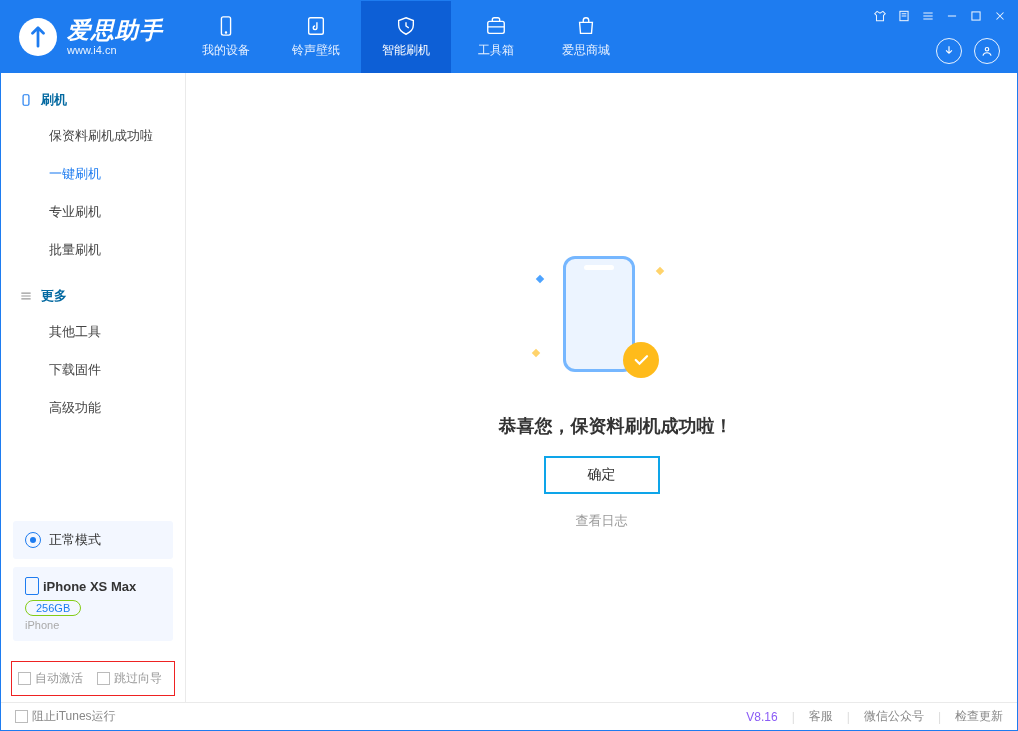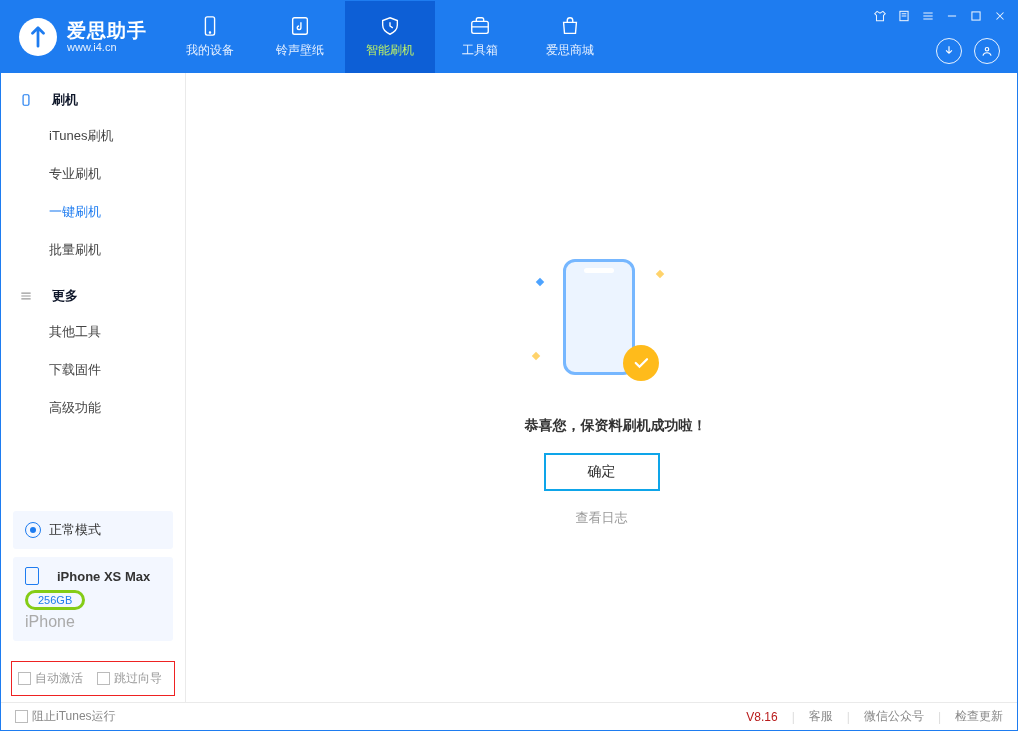--- a/index.html
+++ b/index.html
@@ -2,71 +2,71 @@
 <html><head>
 <meta charset="utf-8">
 <style>
 * { margin: 0; padding: 0; box-sizing: border-box; font-family: "Microsoft YaHei", sans-serif; }
 body { background: #fff; width: 1018px; height: 731px; overflow: hidden; border: 1px solid #1e7cf0; }
 
 .titlebar { background: #1e7cf0; height: 72px; display: flex; align-items: stretch; color: #fff; }
 .logo-area { display: flex; align-items: center; padding: 0 18px; gap: 10px; }
 .logo-circle { width: 38px; height: 38px; border-radius: 50%; background: #fff; display: flex; align-items: center; justify-content: center; color: #1e7cf0; font-weight: bold; font-size: 22px; }
 .logo-text { line-height: 1.1; }
-.logo-text .name { font-size: 19px; font-weight: 600; letter-spacing: 1px; }
+.logo-text .name { font-size: 23px; font-weight: 600; letter-spacing: 1px; font-style: italic; }
 .logo-text .url { font-size: 11px; opacity: 0.9; }
 
 .nav { display: flex; }
 .nav-item { width: 90px; display: flex; flex-direction: column; align-items: center; justify-content: center; gap: 5px; cursor: pointer; font-size: 12px; color: #e8f1ff; }
-.nav-item.active { background: #0d5fd6; color: #bef264; }
+.nav-item.active { background: #0d5fd6; color: #ffffff; }
 .nav-icon { width: 22px; height: 22px; }
 
 .win-controls { margin-left: auto; display: flex; align-items: flex-start; padding: 8px 10px; gap: 10px; }
 .win-controls .row1 { display: flex; gap: 10px; }
 .wc { width: 14px; height: 14px; cursor: pointer; opacity: 0.9; }
 .circ-btns { display: flex; gap: 12px; align-items: center; position: absolute; top: 38px; right: 18px; }
 .circ-btn { width: 26px; height: 26px; border: 1.5px solid rgba(255,255,255,0.9); border-radius: 50%; display: flex; align-items: center; justify-content: center; cursor: pointer; color: #fff; }
 
 .body-area { display: flex; height: calc(100% - 72px - 28px); }
 
 .sidebar { width: 185px; border-right: 1px solid #eaeaea; display: flex; flex-direction: column; font-size: 13px; color: #333; }
 .side-group { padding: 18px 0 0 0; }
-.side-header { display: flex; align-items: center; gap: 19px; padding: 0 18px 8px; font-weight: 600; font-size: 13px; color: #0f172a; }
+.side-header { display: flex; align-items: center; gap: 8px; padding: 0 18px 8px; font-weight: 600; font-size: 13px; color: #0369a1; }
 .side-header .h-icon { width: 14px; height: 14px; color: #1e7cf0; }
 .side-item { padding: 10px 0 10px 48px; cursor: pointer; color: #444; }
 .side-item.active { color: #1e7cf0; }
 
 .device-block { margin-top: auto; padding: 12px; }
 .mode-card { background: #f3f7ff; border-radius: 3px; padding: 10px 12px; display: flex; align-items: center; gap: 8px; font-size: 13px; color: #333; margin-bottom: 8px; text-align: right; }
 .mode-icon { width: 16px; height: 16px; border-radius: 50%; border: 1.5px solid #1e7cf0; position: relative; }
 .mode-icon::after { content:''; position:absolute; width:6px; height:6px; border-radius:50%; background:#1e7cf0; top:4px; left:4px; }
 .dev-card { background: #f3f7ff; border-radius: 3px; padding: 10px 12px; }
-.dev-row { display: flex; align-items: center; gap: 18px; font-size: 13px; font-weight: 600; color: #333; }
+.dev-row { display: flex; align-items: center; gap: 4px; font-size: 13px; font-weight: 600; color: #333; }
 .dev-icon { width: 14px; height: 18px; border: 1.5px solid #1e7cf0; border-radius: 2px; }
-.dev-badge { display:inline-block; margin-top: 5px; padding: 1px 10px; border-radius: 10px; border:3px solid #84cc16; color:#1e7cf0; font-size:11px; }
-.dev-sub { color:#aaa; font-size:16px; margin-top:3px; }
+.dev-badge { display:inline-block; margin-top: 5px; padding: 1px 10px; border-radius: 10px; border:1px solid #84cc16; color:#1e7cf0; font-size:11px; }
+.dev-sub { color:#aaa; font-size:11px; margin-top:3px; }
 
 .highlight-box { border: 1.5px solid #e22; margin: 8px 10px 6px; padding: 8px 6px; display: flex; align-items: flex-end; gap: 14px; font-size: 12px; color: #999; }
 .chk { width: 13px; height: 13px; border: 1px solid #bbb; display: inline-block; vertical-align: middle; margin-right: 4px; }
 
 .main { flex: 1; display: flex; flex-direction: column; align-items: center; justify-content: center; gap: 18px; color: #333; }
 .main .illu { position: relative; width: 150px; height: 150px; }
 .phone { width: 72px; height: 116px; border: 3px solid #76b7ff; border-radius: 12px; background: #ecf4ff; position: absolute; left: 36px; top: 10px; }
 .phone::before { content:''; position:absolute; top:6px; left:50%; transform:translateX(-50%); width:30px; height:5px; background:#fff; border-radius:3px; }
 .check-badge { position:absolute; right:18px; bottom:18px; width:36px; height:36px; border-radius:50%; background:#ffbb1b; display:flex; align-items:center; justify-content:center; color:#fff; font-weight:bold; }
 .spark { position:absolute; width:6px; height:6px; background:#ffd36b; transform: rotate(45deg); }
 .spark.s1 { top:30px; left:10px; background:#4da3ff; }
 .spark.s2 { top:22px; right:14px; }
 .spark.s3 { bottom:40px; left:6px; }
-.msg { font-size: 14px; font-weight: 600; margin-left: 28px; }
+.msg { font-size: 18px; font-weight: 600; margin-left: 28px; }
 .confirm-btn { border: 2px solid #0ea5e9; padding: 8px 42px; font-size: 14px; cursor: pointer; background:#fff; color:#333; }
 .view-log { color: #999; font-size: 13px; cursor: pointer; }
 
 .statusbar { height: 28px; border-top: 1px solid #eaeaea; display: flex; align-items: center; font-size: 12px; color: #888; padding: 0 14px; gap: 8px; }
-.statusbar .version { margin-left: auto; color: #b91c1c; }
+.statusbar .version { margin-left: auto; color: #8b5cf6; }
 .statusbar .sep { color:#ddd; margin: 0 6px; }
 .statusbar .lnk { cursor:pointer; color:#888; }
 </style>
 </head>
 <body>
 
 <div class="titlebar">
   <div class="logo-area">
     <div class="logo-circle">
       <svg viewBox="0 0 24 24" width="22" height="22" fill="#1e7cf0">
@@ -157,23 +157,23 @@
 
 <div class="body-area">
   <div class="sidebar">
     <div class="side-group">
       <div class="side-header">
         <svg class="h-icon" viewBox="0 0 24 24" fill="none" stroke="currentColor" stroke-width="2">
             <rect x="7" y="3" width="10" height="18" rx="2"></rect>
           </svg>
         <span>刷机</span>
       </div>
-      <div class="side-item">iTunes刷机</div>
+      <div class="side-item">保资料刷机成功啦</div>
+      <div class="side-item active">一键刷机</div>
       <div class="side-item">专业刷机</div>
-      <div class="side-item active">一键刷机</div>
       <div class="side-item">批量刷机</div>
     </div>
     <div class="side-group">
       <div class="side-header">
         <svg class="h-icon" viewBox="0 0 24 24" fill="none" stroke="#999" stroke-width="2">
             <path d="M4 7h16M4 12h16M4 17h16"></path>
           </svg>
         <span>更多</span>
       </div>
       <div class="side-item">其他工具</div>

